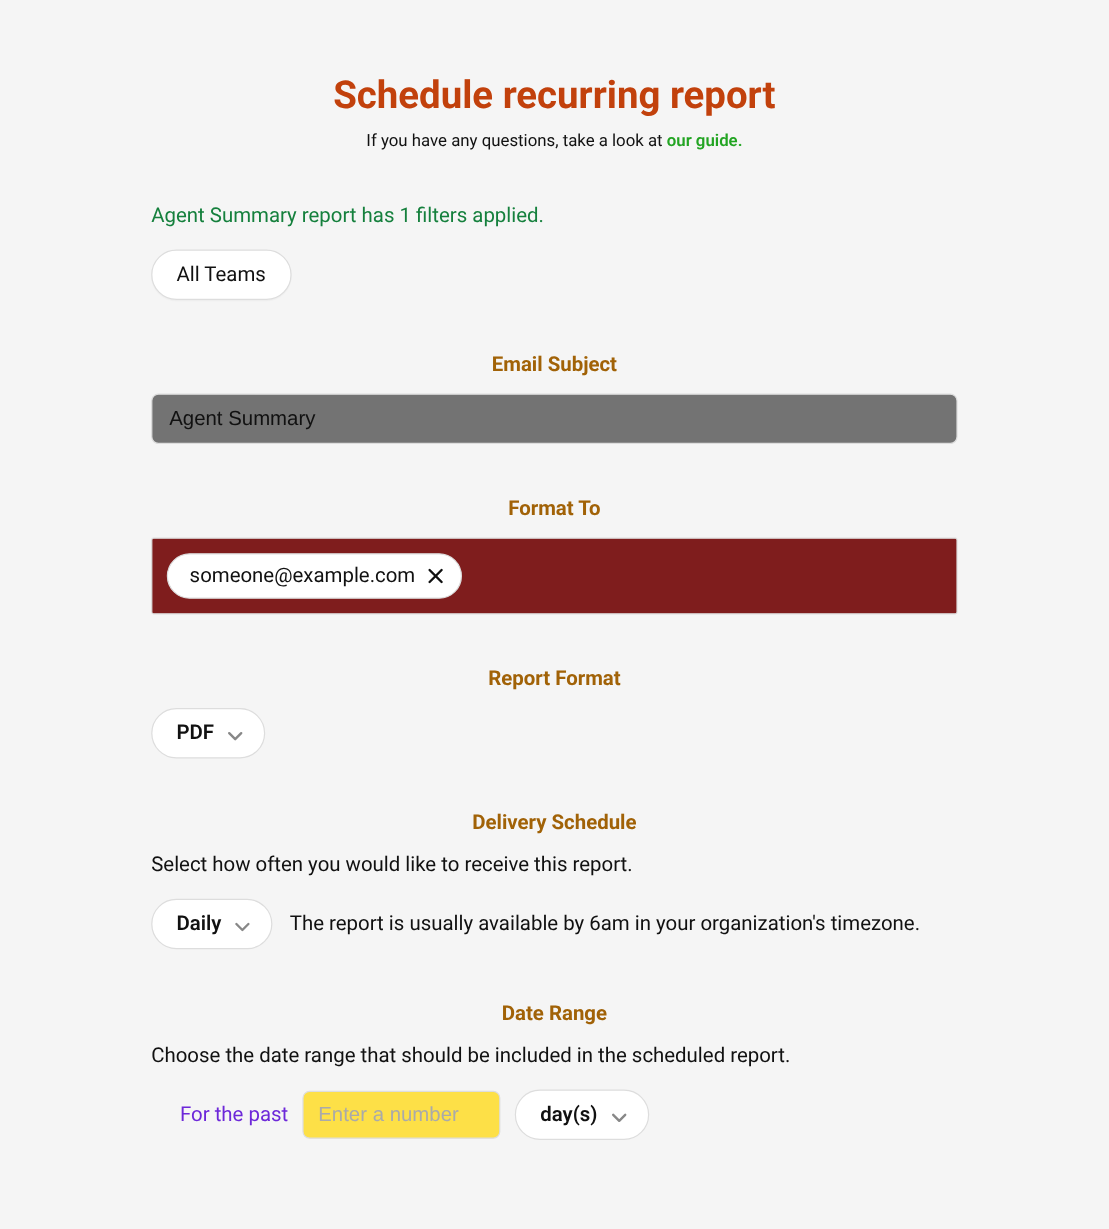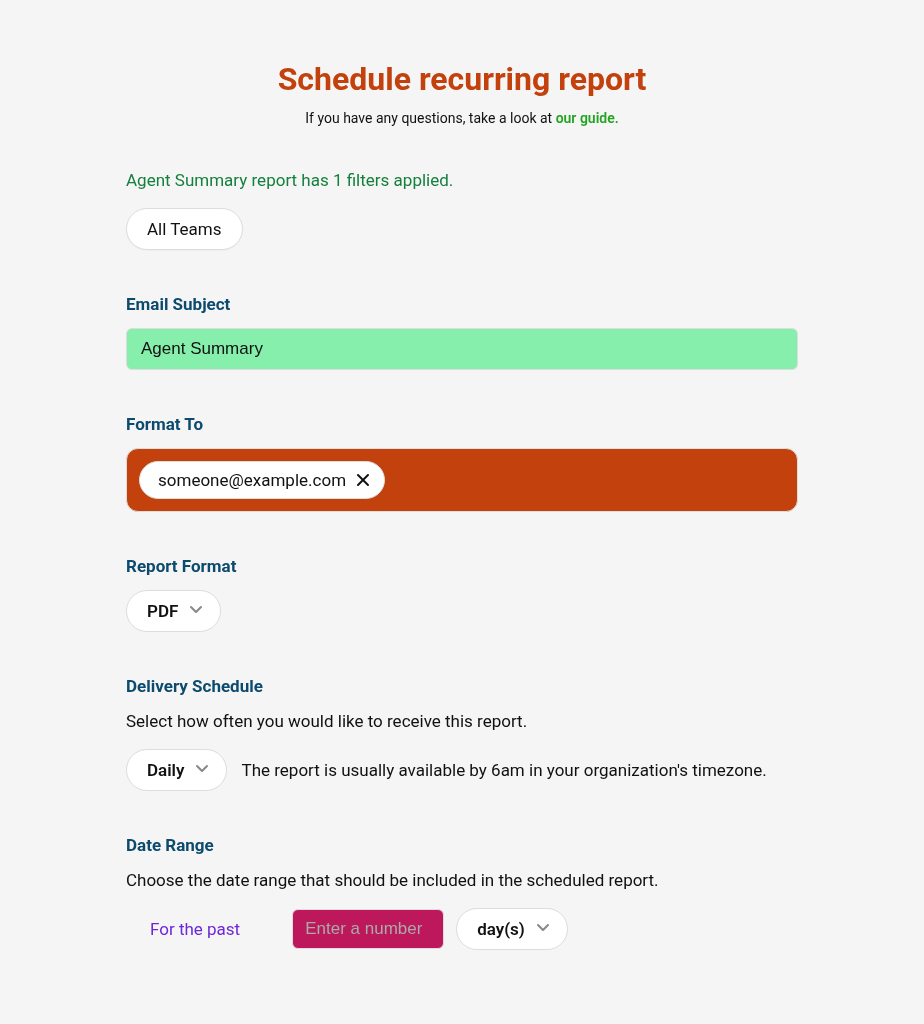--- a/index.html
+++ b/index.html
@@ -47,39 +47,40 @@
     font-size: 17px;
     color: #111;
     box-shadow: 0 1px 1px rgba(0,0,0,0.03);
   }
   .section {
     margin-top: 44px;
   }
   .section-label {
     font-size: 17px;
     font-weight: 700;
-    color: #0c4a6e;
+    color: #a16207;
     margin-bottom: 14px;
+    text-align: center;
   }
   .text-input {
     width: 100%;
-    background: #86efac;
+    background: #737373;
     border: 1px solid #ddd;
     border-radius: 6px;
     padding: 10px 14px;
     font-size: 17px;
     color: #111;
     outline: none;
   }
   .text-input::placeholder { color: #999; }
   .email-box {
     width: 100%;
-    background: #c2410c;
-    border: 1px solid #ddd;
-    border-radius: 12px;
+    background: #7f1d1d;
+    border: 1px solid #ddd;
+    border-radius: 2px;
     padding: 12px 12px;
     display: flex;
     flex-wrap: wrap;
     gap: 8px;
     align-items: center;
   }
   .email-chip {
     display: inline-flex;
     align-items: center;
     gap: 10px;
@@ -91,21 +92,21 @@
   }
   .close-icon {
     display: inline-flex;
     align-items: center;
     justify-content: center;
     cursor: pointer;
   }
   .close-icon svg { width: 14px; height: 14px; }
   .dropdown {
     display: inline-flex;
-    align-items: flex-start;
+    align-items: flex-end;
     gap: 10px;
     background: #fff;
     border: 1px solid #ddd;
     border-radius: 999px;
     padding: 10px 16px 10px 20px;
     font-size: 17px;
     font-weight: 600;
     color: #111;
     cursor: pointer;
   }
@@ -131,29 +132,28 @@
     align-items: center;
     gap: 12px;
     margin-top: 18px;
   }
   .prefix-text {
     font-size: 17px;
     color: #6d28d9;
     margin-left: 24px;
   }
   .number-input {
-    width: 152px;
-    background: #be185d;
+    width: 165px;
+    background: #fde047;
     border: 1px solid #ddd;
     border-radius: 6px;
     padding: 9px 12px;
     font-size: 17px;
     color: #111;
     outline: none;
-    margin-left: 40px;
   }
   .number-input::placeholder { color: #aaa; }
 </style>
 </head>
 <body>
 
 <div class="container">
 
   <div class="header">
     <h1 class="title">Schedule recurring report</h1>

